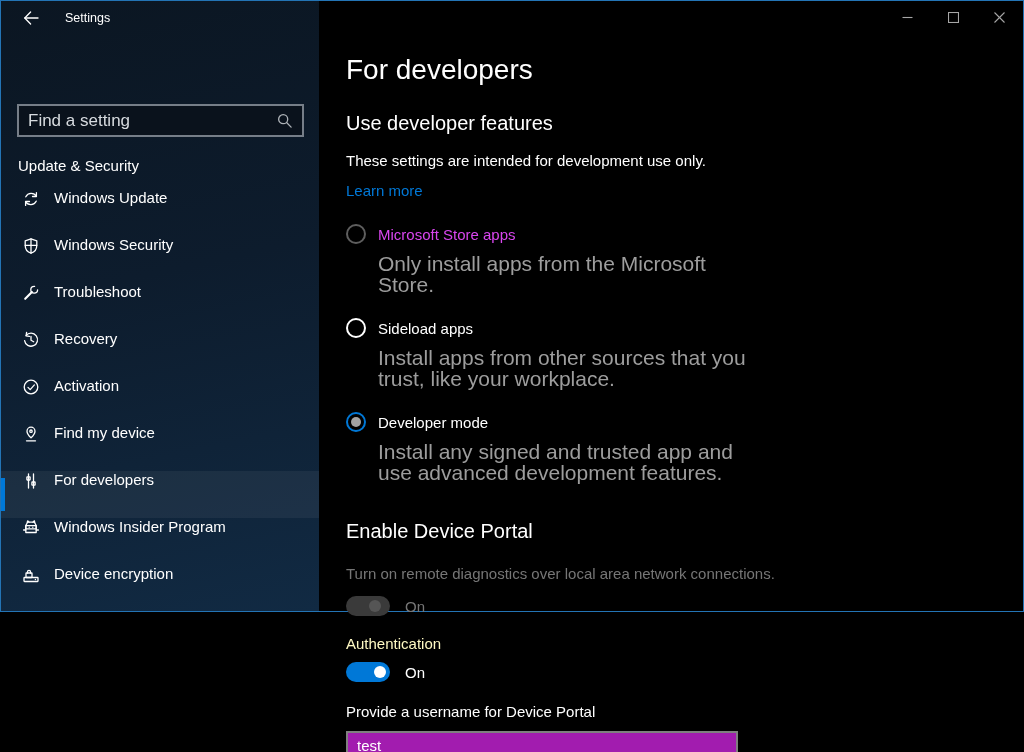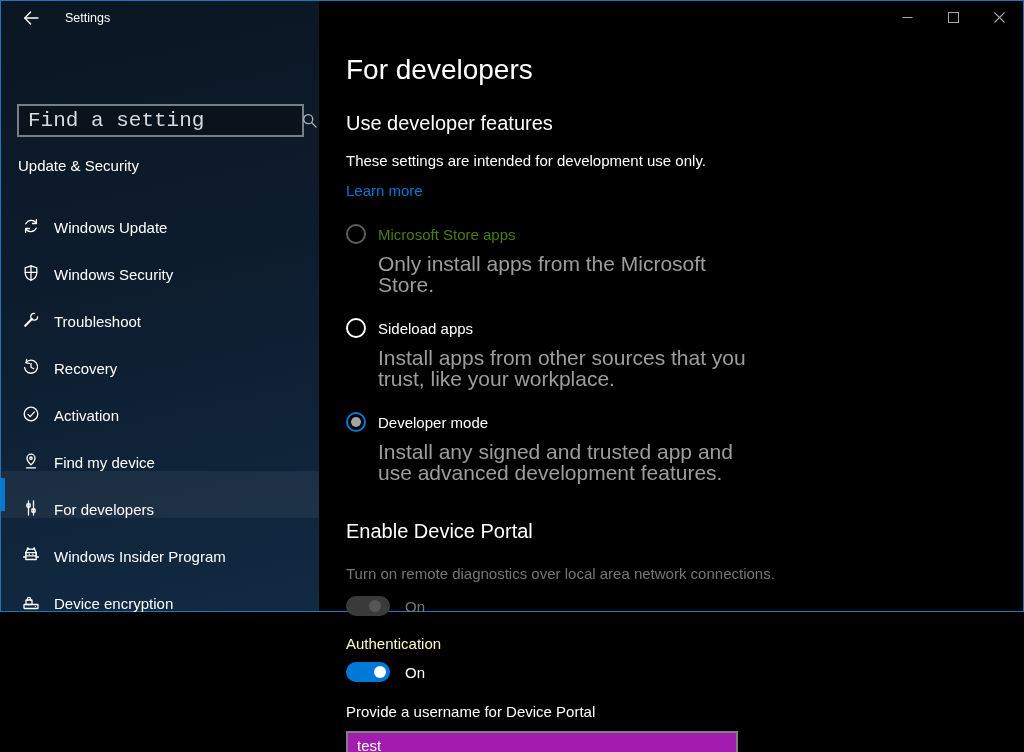--- a/index.html
+++ b/index.html
@@ -16,28 +16,28 @@
               background:none; border:none; cursor:pointer; }
   .app-title { position:absolute; left:64px; top:10px; font-size:12.5px; color:#fff; }
   .home-item { position:absolute; top:60px; left:0; width:100%; height:30px;
                display:flex; align-items:center; cursor:pointer; }
   .home-item svg { margin-left:20px; }
   .home-item span { margin-left:13px; font-size:15px; color:#fff; }
   .searchbox { position:absolute; top:103px; left:16px; width:287px; height:33px;
                border:2px solid #767e88; background:#0a121c;
                display:flex; align-items:center; }
   .searchbox input { flex:1; height:100%; background:transparent; border:none;
-                     outline:none; color:#14b8a6; font-size:21px; padding-left:9px;
-                     font-family:Liberation Mono, monospace; }
+                     outline:none; color:#14b8a6; font-size:17px; padding-left:9px;
+                     font-family:Liberation Sans, sans-serif; }
   .searchbox input::placeholder { color:#d7dbdf; opacity:1; }
   .searchbox svg { margin-right:9px; flex-shrink:0; }
   .group-header { position:absolute; top:156px; left:17px; font-size:15px;
                   font-weight:normal; color:#fff; }
   .nav { position:absolute; top:188px; left:0; width:100%; }
-  .nav-item { position:relative; height:47px; display:flex; align-items:flex-end;
+  .nav-item { position:relative; height:47px; display:flex; align-items:flex-start;
               cursor:pointer; }
   .nav-item svg { margin-left:20px; flex-shrink:0; }
   .nav-item .nav-label { margin-left:13px; font-size:15px; color:#fff; white-space:nowrap; }
   .nav-item.selected { background:rgba(255,255,255,0.055); }
   .nav-item.selected::before { content:""; position:absolute; left:0; top:7px;
                                bottom:7px; width:4px; background:#0078d7; }
   .icon { stroke:#fff; fill:none; stroke-width:1.3; stroke-linecap:round;
           stroke-linejoin:round; }
 
   
@@ -55,21 +55,21 @@
   .body-text { margin-top:16px; font-size:15px; line-height:20px; color:#fff; }
   .learn-more { display:inline-block; margin-top:11px; font-size:15px; line-height:18px;
                 color:#0078d7; text-decoration:none; cursor:pointer;text-align:right; }
   .radio-group { margin-top:24px; }
   .radio-option { margin-bottom:23px; }
   .radio-row { display:flex; align-items:center; cursor:pointer; }
   .radio-circle { width:20px; height:20px; border:2px solid #fff; border-radius:50%;
                   flex-shrink:0; position:relative; }
   .radio-label { margin-left:12px; font-size:15px; color:#fff; }
   .option-disabled .radio-circle { border-color:#5e5e5e; }
-  .option-disabled .radio-label { color:#4d7c0f;text-align:center; }
+  .option-disabled .radio-label { color:#d946ef;text-align:center; }
   .option-selected .radio-circle { border-color:#0078d7; }
   .option-selected .radio-circle::after { content:""; position:absolute; inset:3px;
                   border-radius:50%; background:#a3a3a3; }
   .radio-desc { margin:9px 0 0 32px; font-size:21px; line-height:21px;
                 color:#9d9d9d; max-width:385px; }
   .dim-text { margin-top:21px; font-size:15px; line-height:20px; color:#767676; }
   .toggle-row { display:flex; align-items:center; }
   .row-portal-toggle { margin-top:12px; }
   .row-auth-toggle { margin-top:8px; }
   .auth-label { margin-top:18px; font-size:15px; line-height:20px; color:#fef9c3; }

